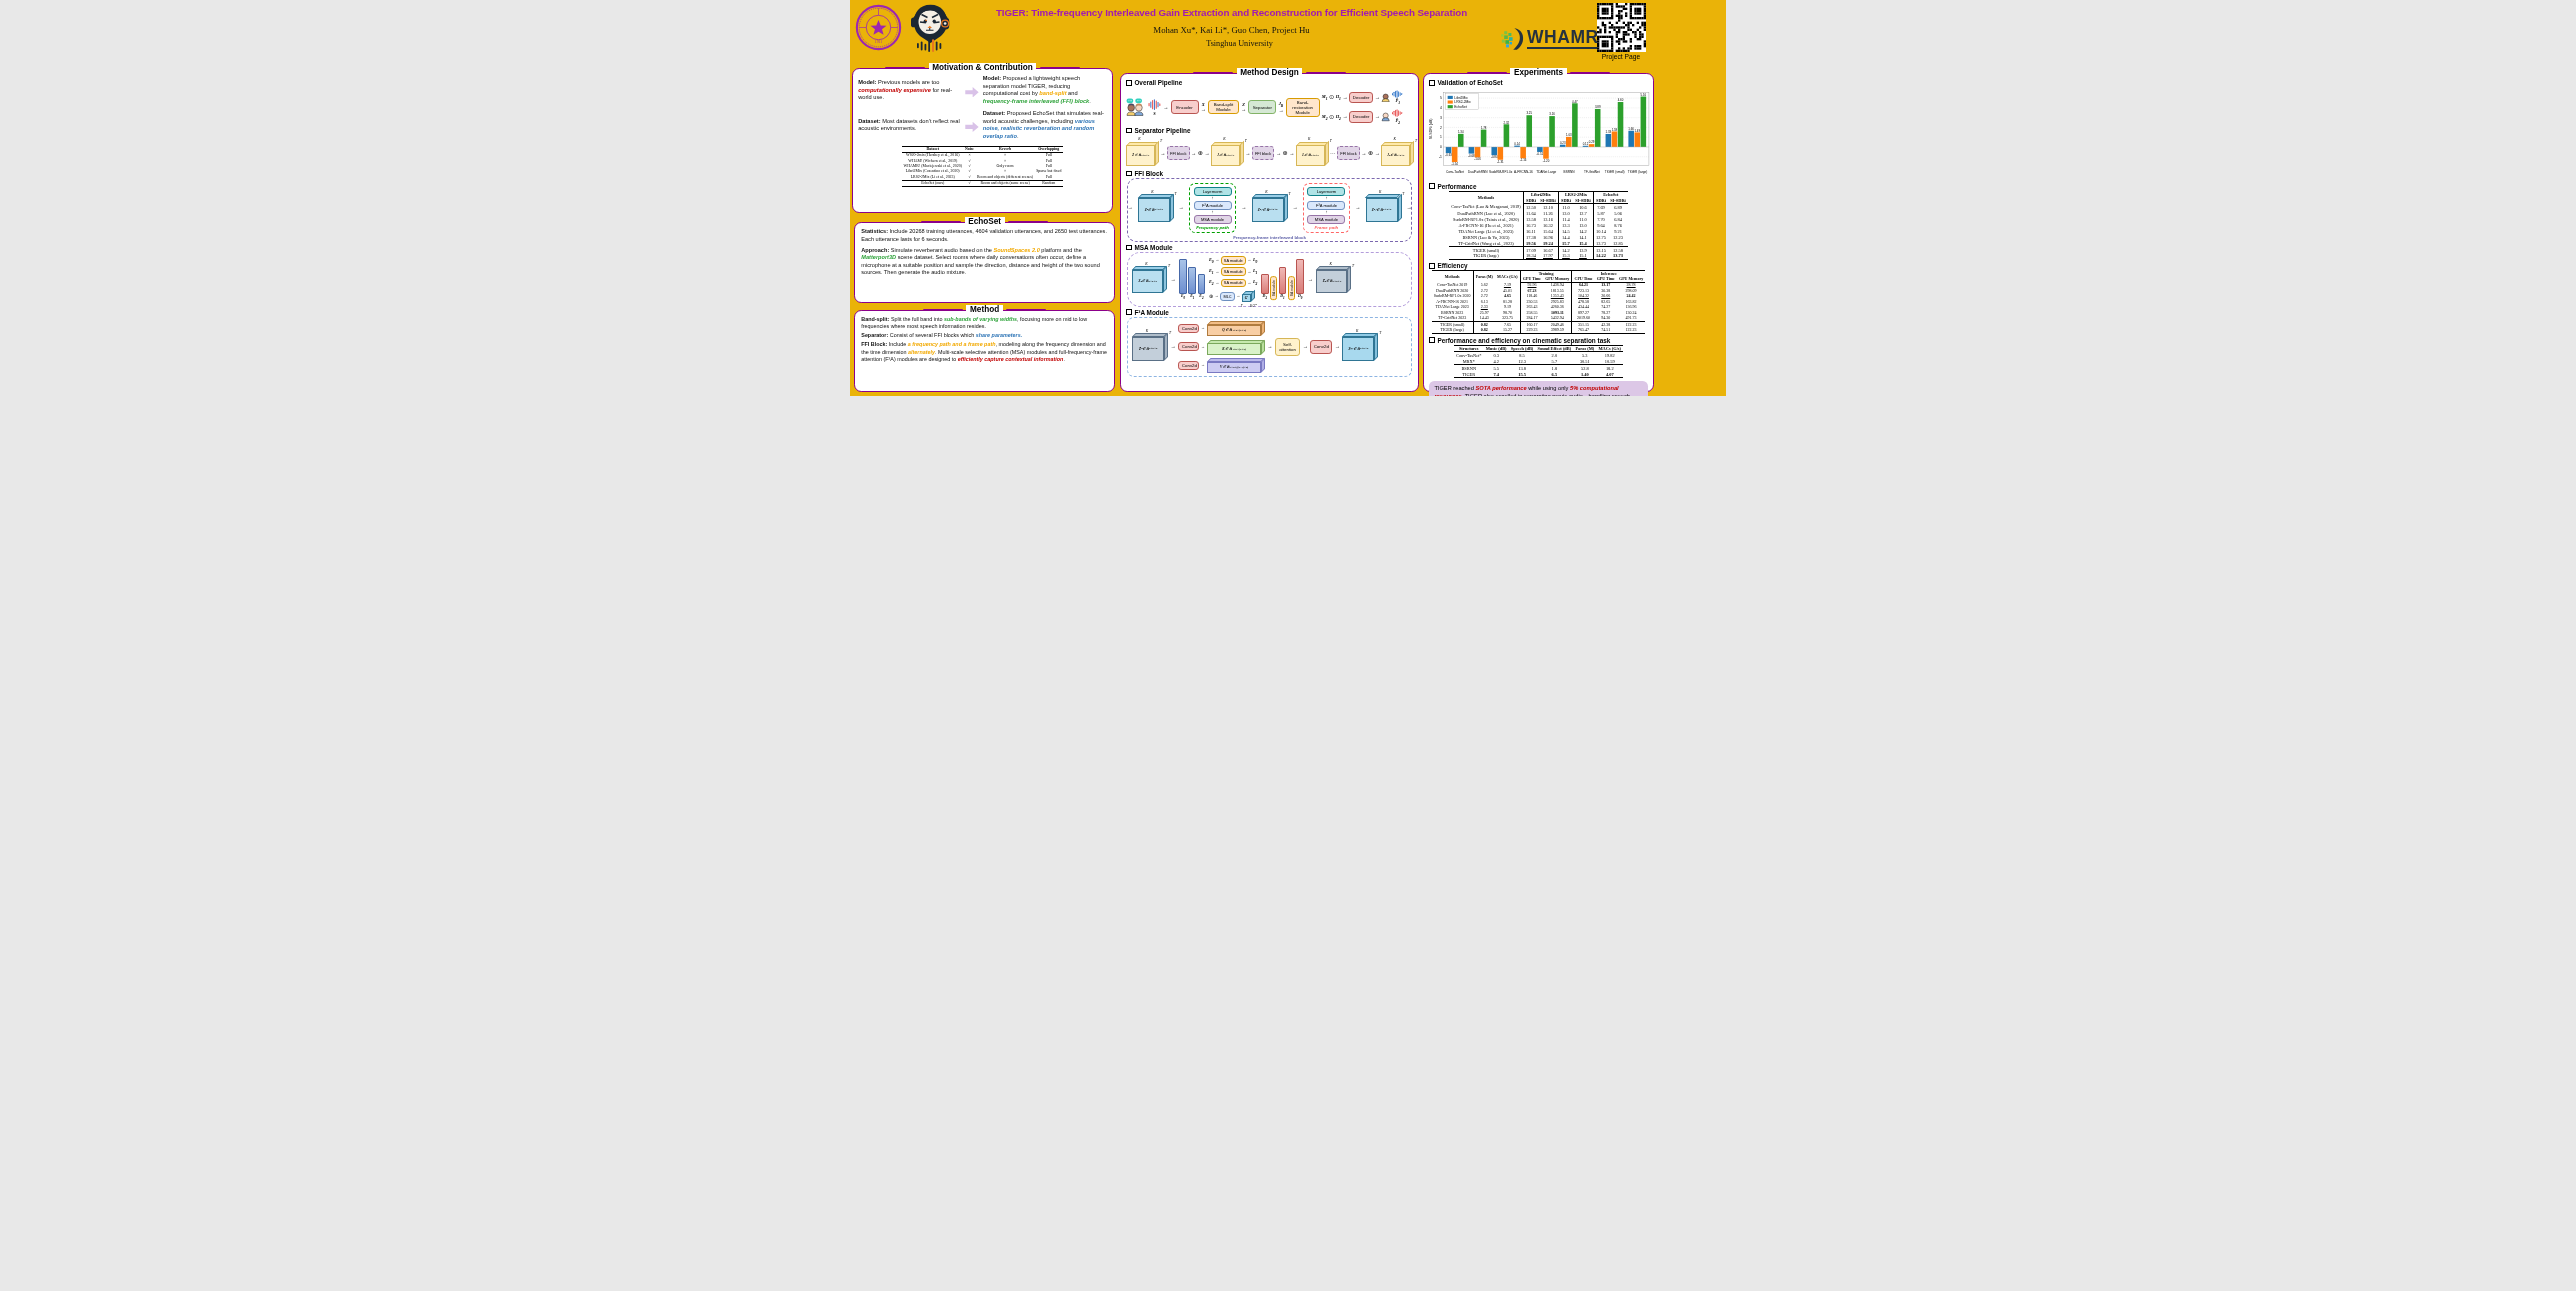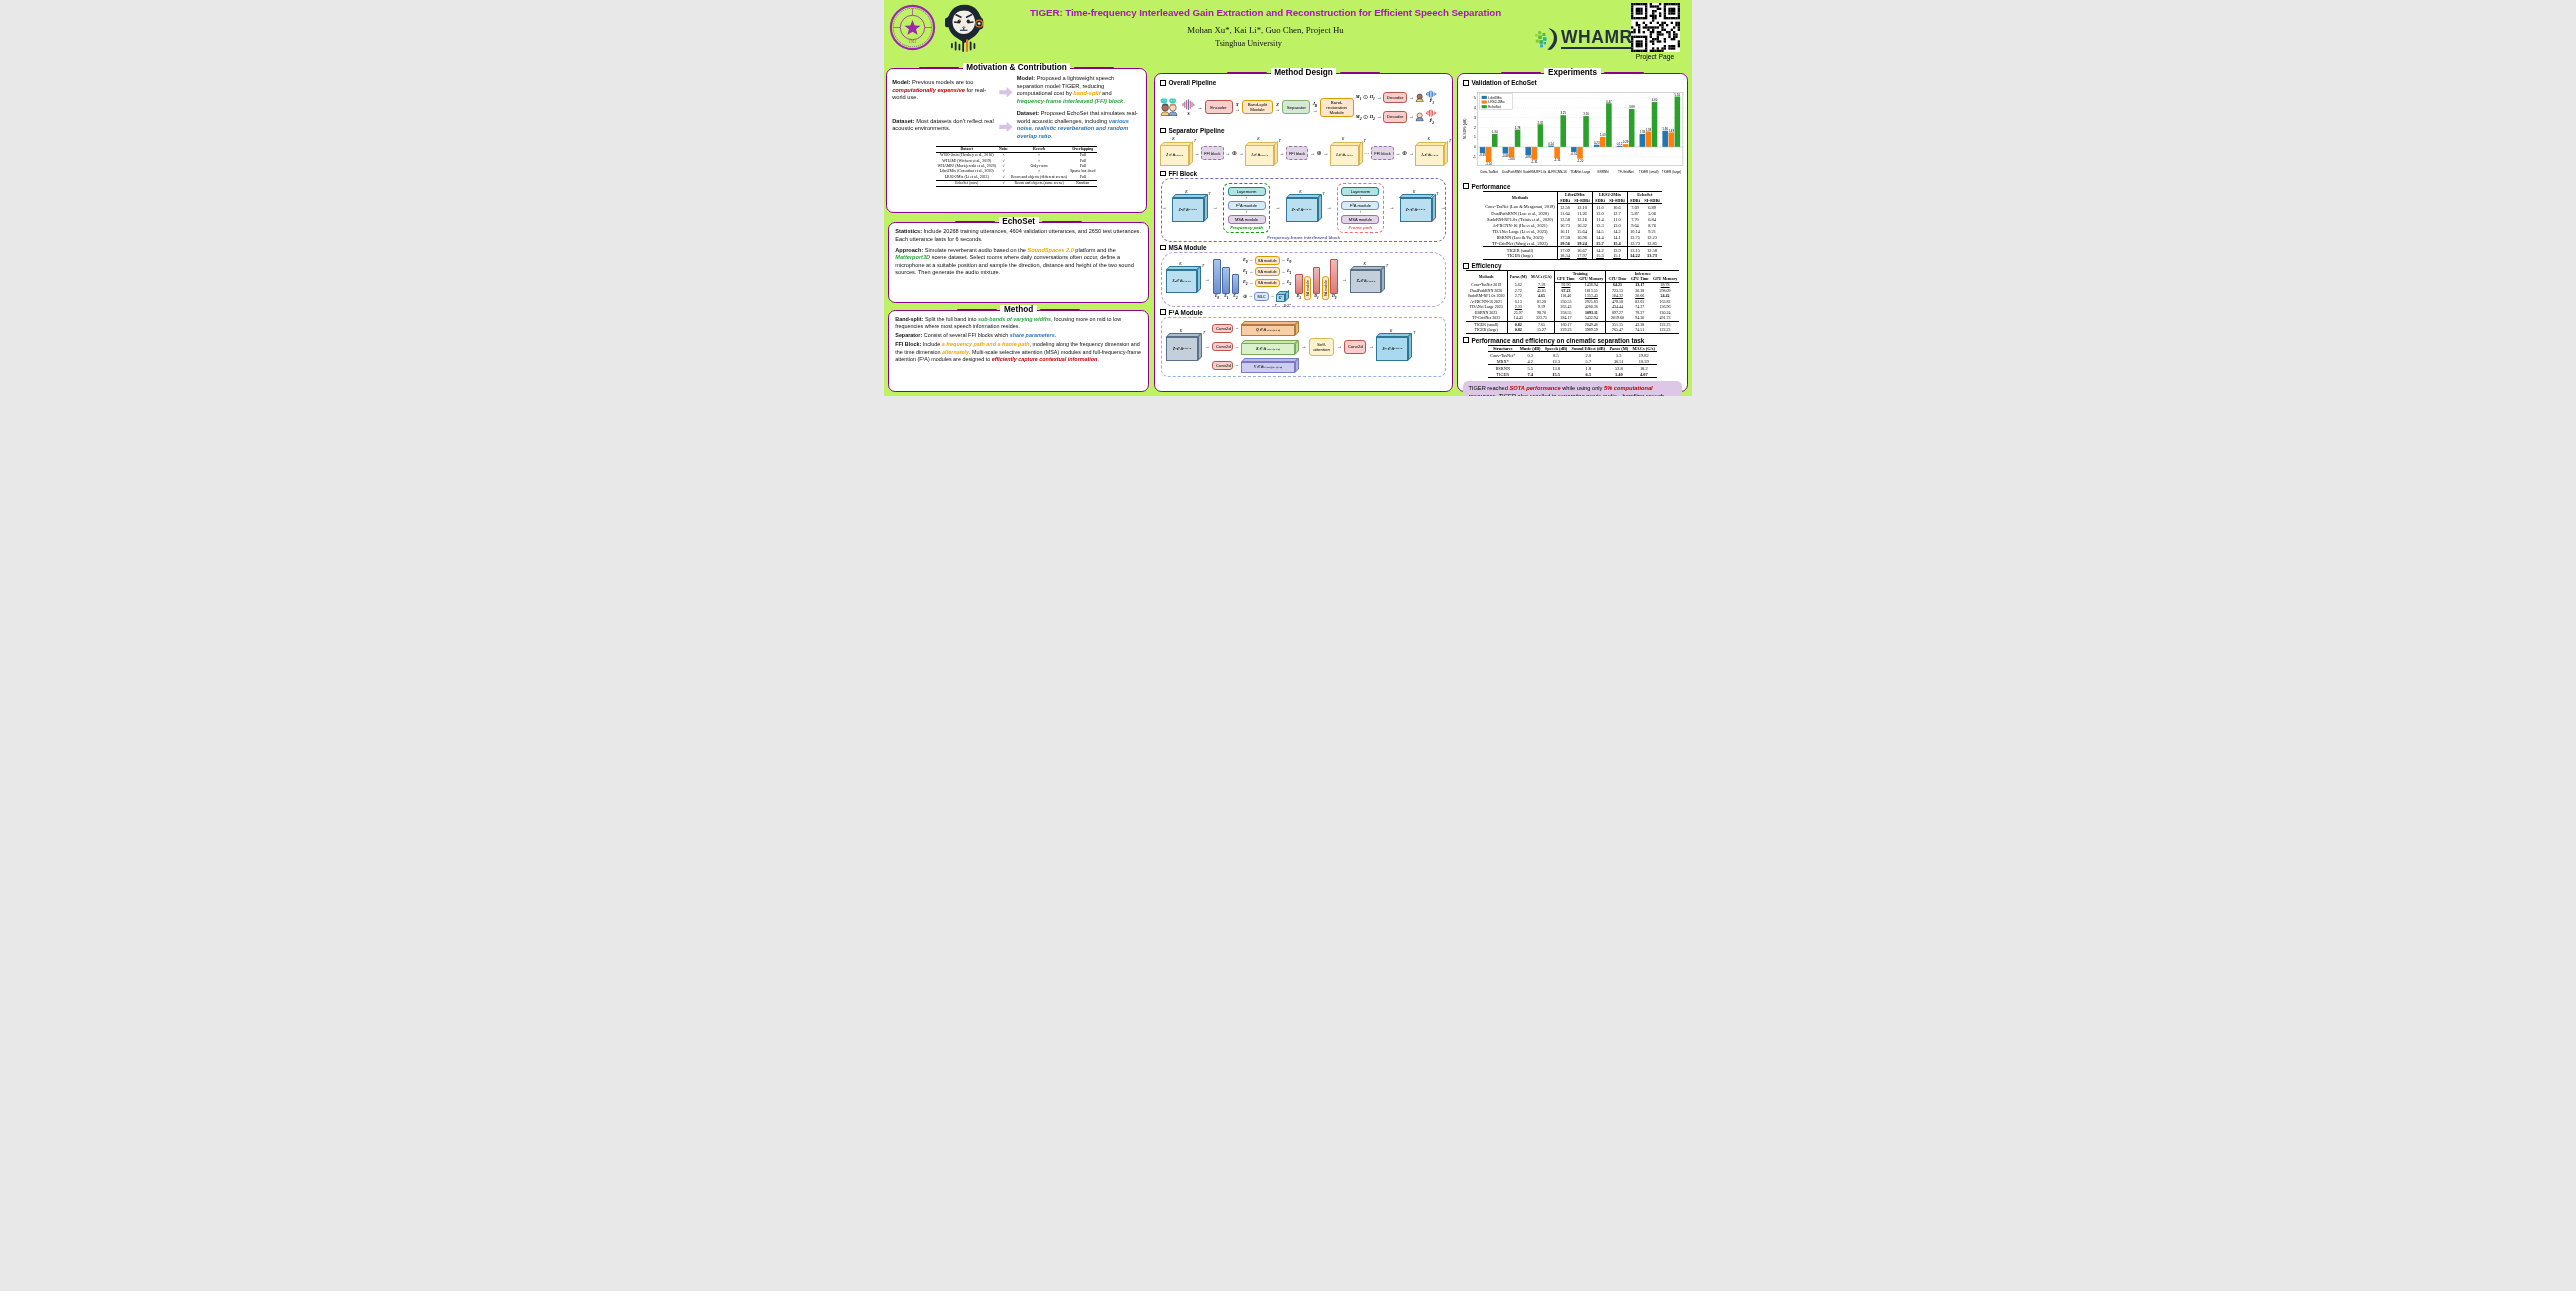--- a/index.html
+++ b/index.html
@@ -1,20 +1,20 @@
 <!DOCTYPE html>
 <html style="font-size:8.2px"><head>
 <meta charset="utf-8">
 <style>
   html,body{margin:0;padding:0;background:#e8e8e8;}
-  .page{position:relative;width:808px;height:396px;background:#bef264;font-family:"Liberation Sans",sans-serif;overflow:hidden;margin:0 auto;}
+  .page{position:relative;width:876px;height:396px;background:#eab308;font-family:"Liberation Sans",sans-serif;overflow:hidden;margin:0 auto;}
   
   .poster-title{position:absolute;left:116px;top:7.2px;width:531px;text-align:center;font-size:9.8px;font-weight:bold;color:#A21CAF;letter-spacing:-0.1px;}
   .authors{position:absolute;left:116px;top:25px;width:531px;text-align:center;font-size:8.8px;font-family:"Liberation Serif",serif;color:#111;}
-  .affil{position:absolute;left:99px;top:39px;width:531px;text-align:center;font-size:8.2px;font-family:"Liberation Serif",serif;color:#111;}
+  .affil{position:absolute;left:124px;top:39px;width:531px;text-align:center;font-size:8.2px;font-family:"Liberation Serif",serif;color:#111;}
   .seal{position:absolute;left:5.2px;top:4.1px;}
   .tiger{position:absolute;left:58px;top:4.1px;}
   .iclr{position:absolute;left:650px;top:27px;display:flex;align-items:center;gap:3.1px;}
   .iclr-text{font-size:17.5px;font-weight:bold;color:#25323F;border-bottom:2.1px solid #25323F;line-height:1.0;letter-spacing:0.5px;}
   .qrwrap{position:absolute;left:744px;top:3.1px;width:54px;text-align:center;}
   .qrwrap svg{display:block;margin:0 auto;}
   .qr-caption{font-size:6.7px;color:#000;margin-top:1px;}
   
   .panel{position:absolute;border:1.3px solid #8B008B;border-radius:7.2px;background:#fff;box-sizing:border-box;}
   .panel-title{display:flex;align-items:center;justify-content:center;gap:3.6px;margin-top:-5.7px;}

